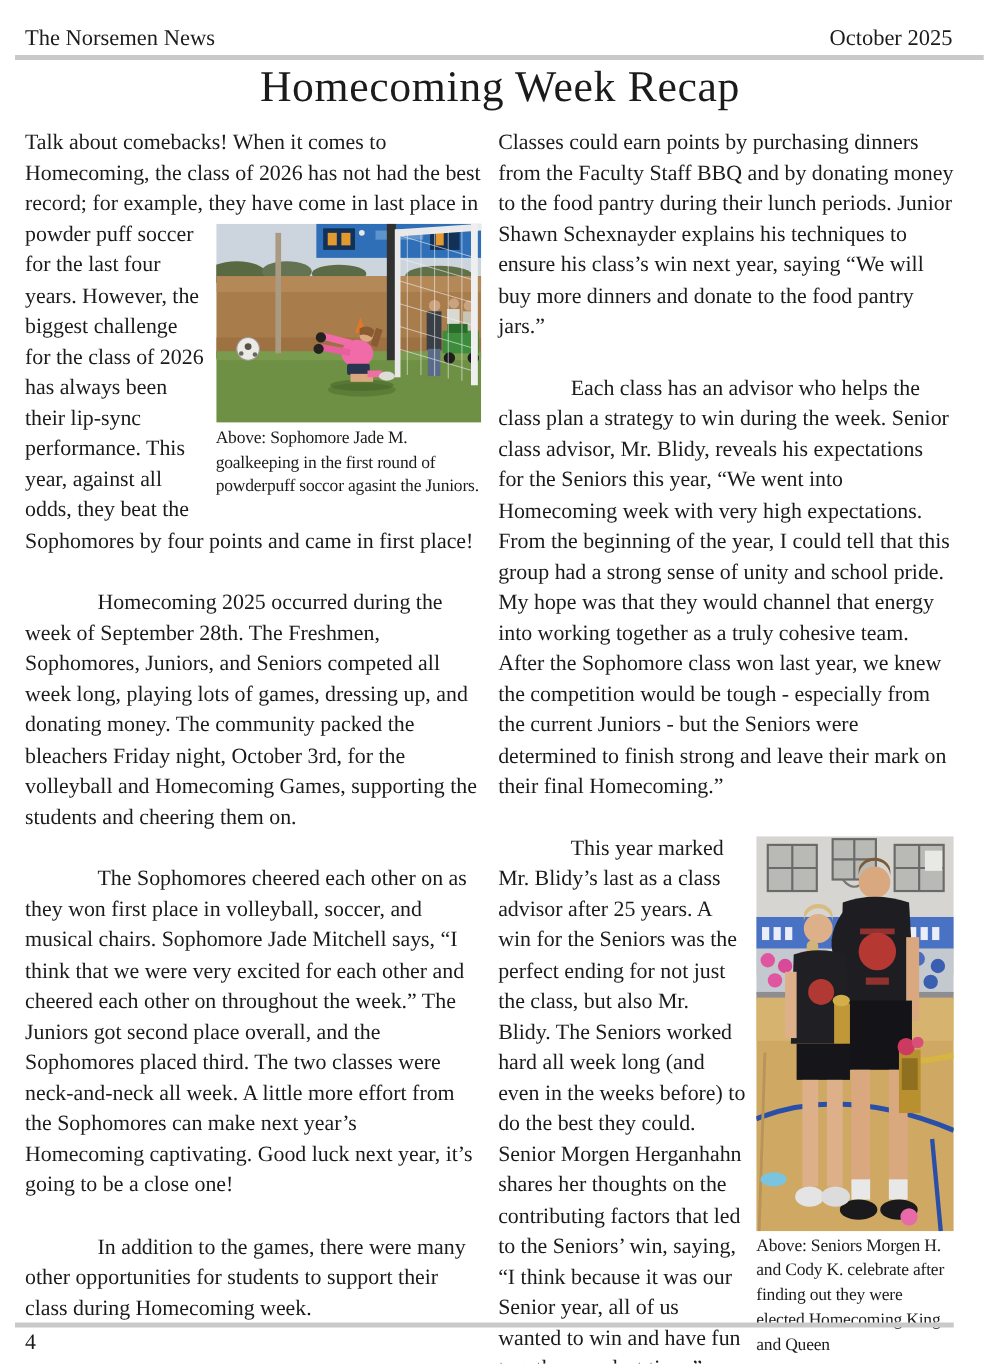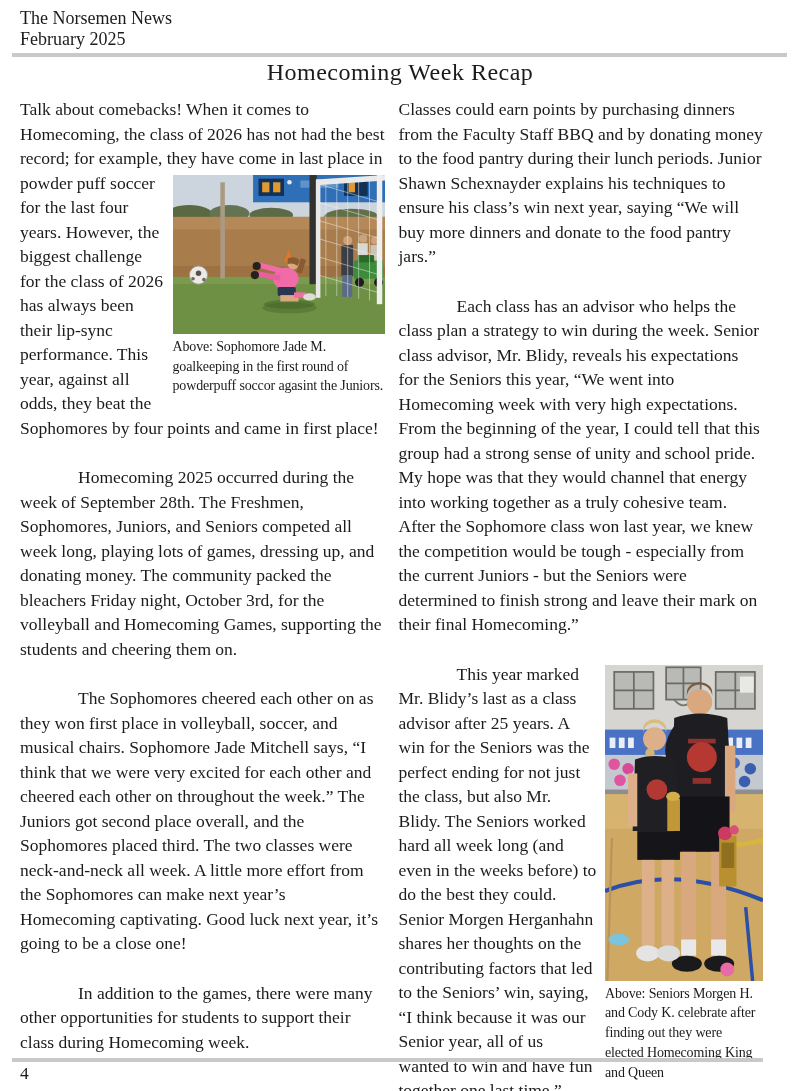--- a/index.html
+++ b/index.html
@@ -6,27 +6,26 @@
   .page{
     position:relative;
     width:800px;height:1091px;
     overflow:hidden;
     background:#ffffff;
     font-family:"Liberation Serif","DejaVu Serif",serif;
     color:#1b1b1b;
   }
   .masthead{
     display:flex;justify-content:space-between;align-items:baseline;
-    padding:8px 38px 0 20px;
+    padding:20px 38px 0 20px;
     font-size:18px;
-    flex-direction:column;
   }
   .rule{height:4px;background:#c9c9c9;margin:3px 13px 0 12px;}
   .page-title{
-    text-align:center;font-size:24px;font-weight:normal;
+    text-align:center;font-size:35px;font-weight:normal;
     margin:2px 0 11px 0;letter-spacing:0.5px;
   }
   .byline{text-align:center;font-size:17.5px;margin:0 0 5px 0;}
   .columns{display:flex;gap:14px;padding:0 37px 0 20px;}
   .col{flex:1;font-size:17.5px;line-height:1.4;text-align:left;}
   .col p{margin:0 0 25px 0;}
   .col p.indent{text-indent:58px;}
   .fig-right{float:right;}
   .fig1{width:212px;margin:4px 0 2px 8px;}
   .fig2{width:158px;margin:3px 0 0 8px;}
@@ -38,21 +37,21 @@
   .footer-rule{position:absolute;left:12px;right:37px;top:1058px;height:4px;background:#c9c9c9;}
   .page-number{position:absolute;left:20px;top:1063px;font-size:17.5px;}
 </style>
 </head>
 <body>
 
 <div class="page">
 
   <div class="masthead">
     <span>The Norsemen News</span>
-    <span>February 2025</span>
+    <span>October 2025</span>
   </div>
   <div class="rule"></div>
 
   <h1 class="page-title">Homecoming Week Recap</h1>
 
   <div class="columns">
 
     <div class="col">
       <p>
         <span>Talk about comebacks! When it comes to Homecoming, the class of 2026 has not had the best record; for example, they have come</span>

